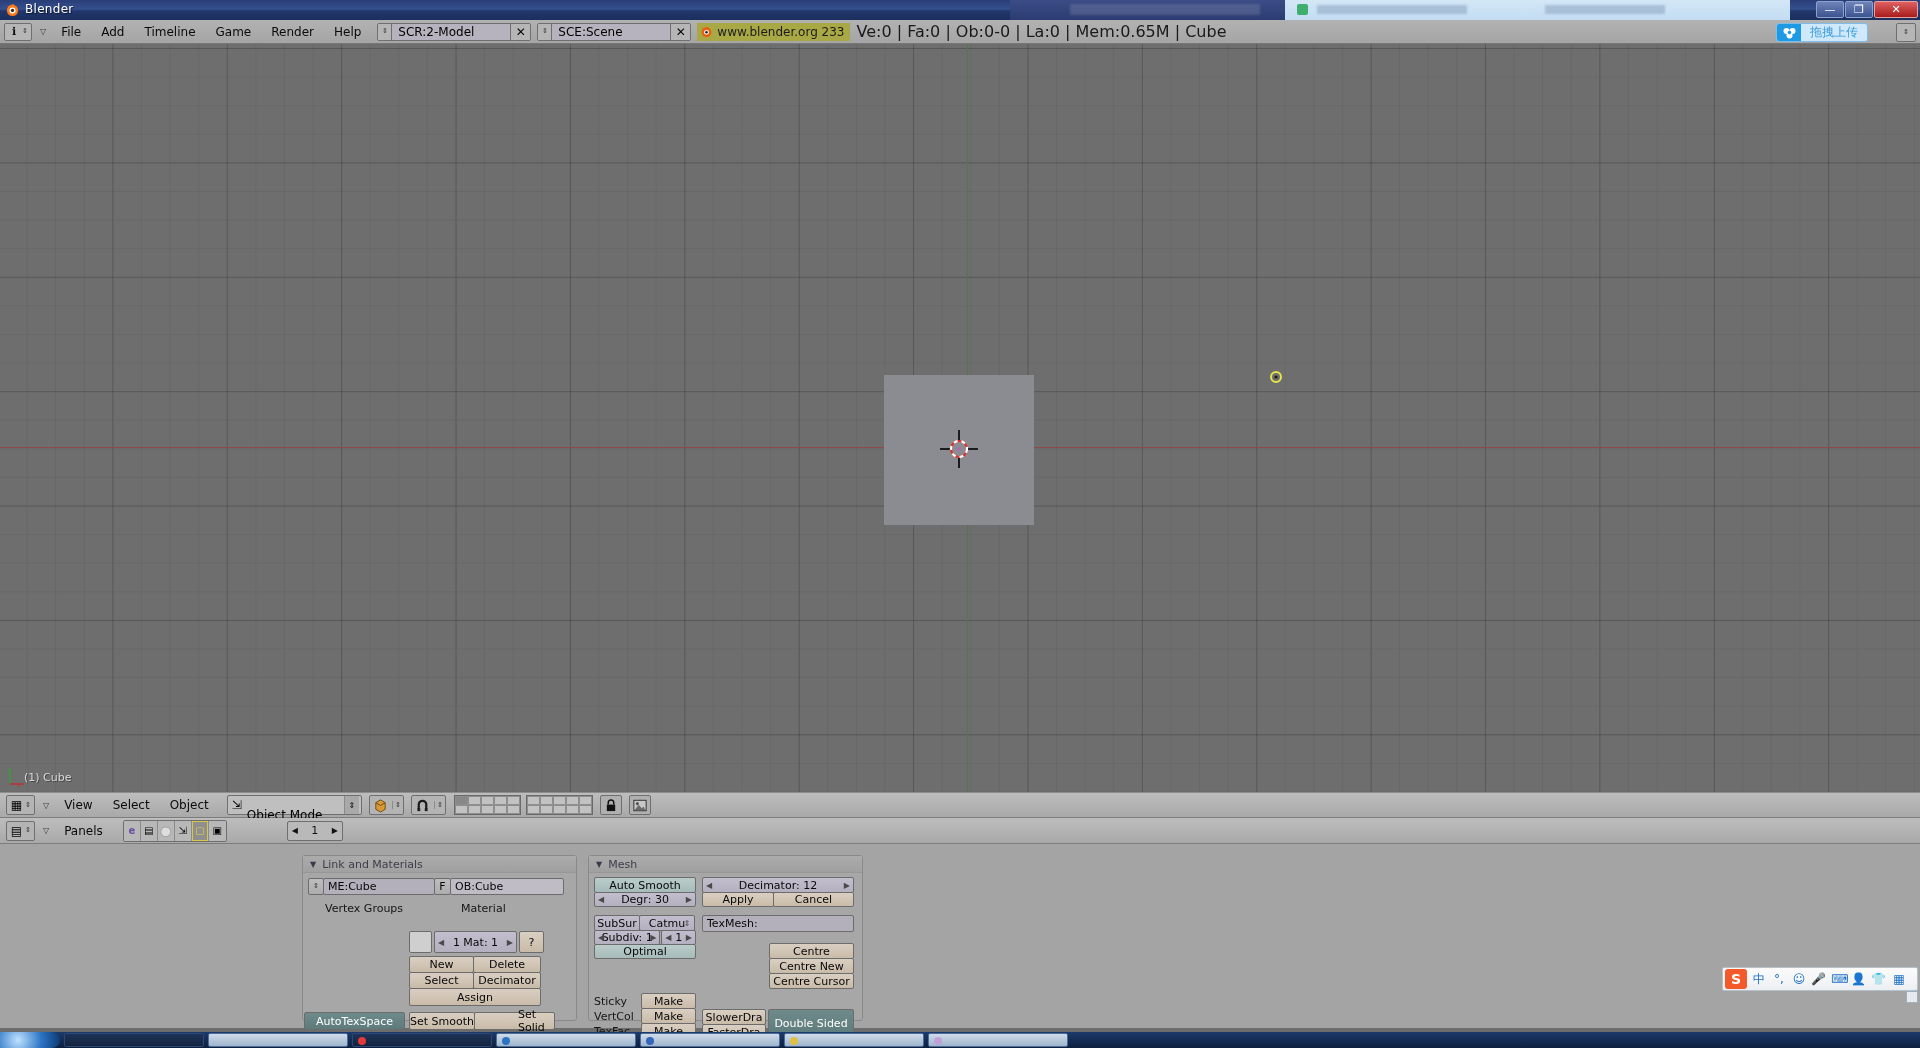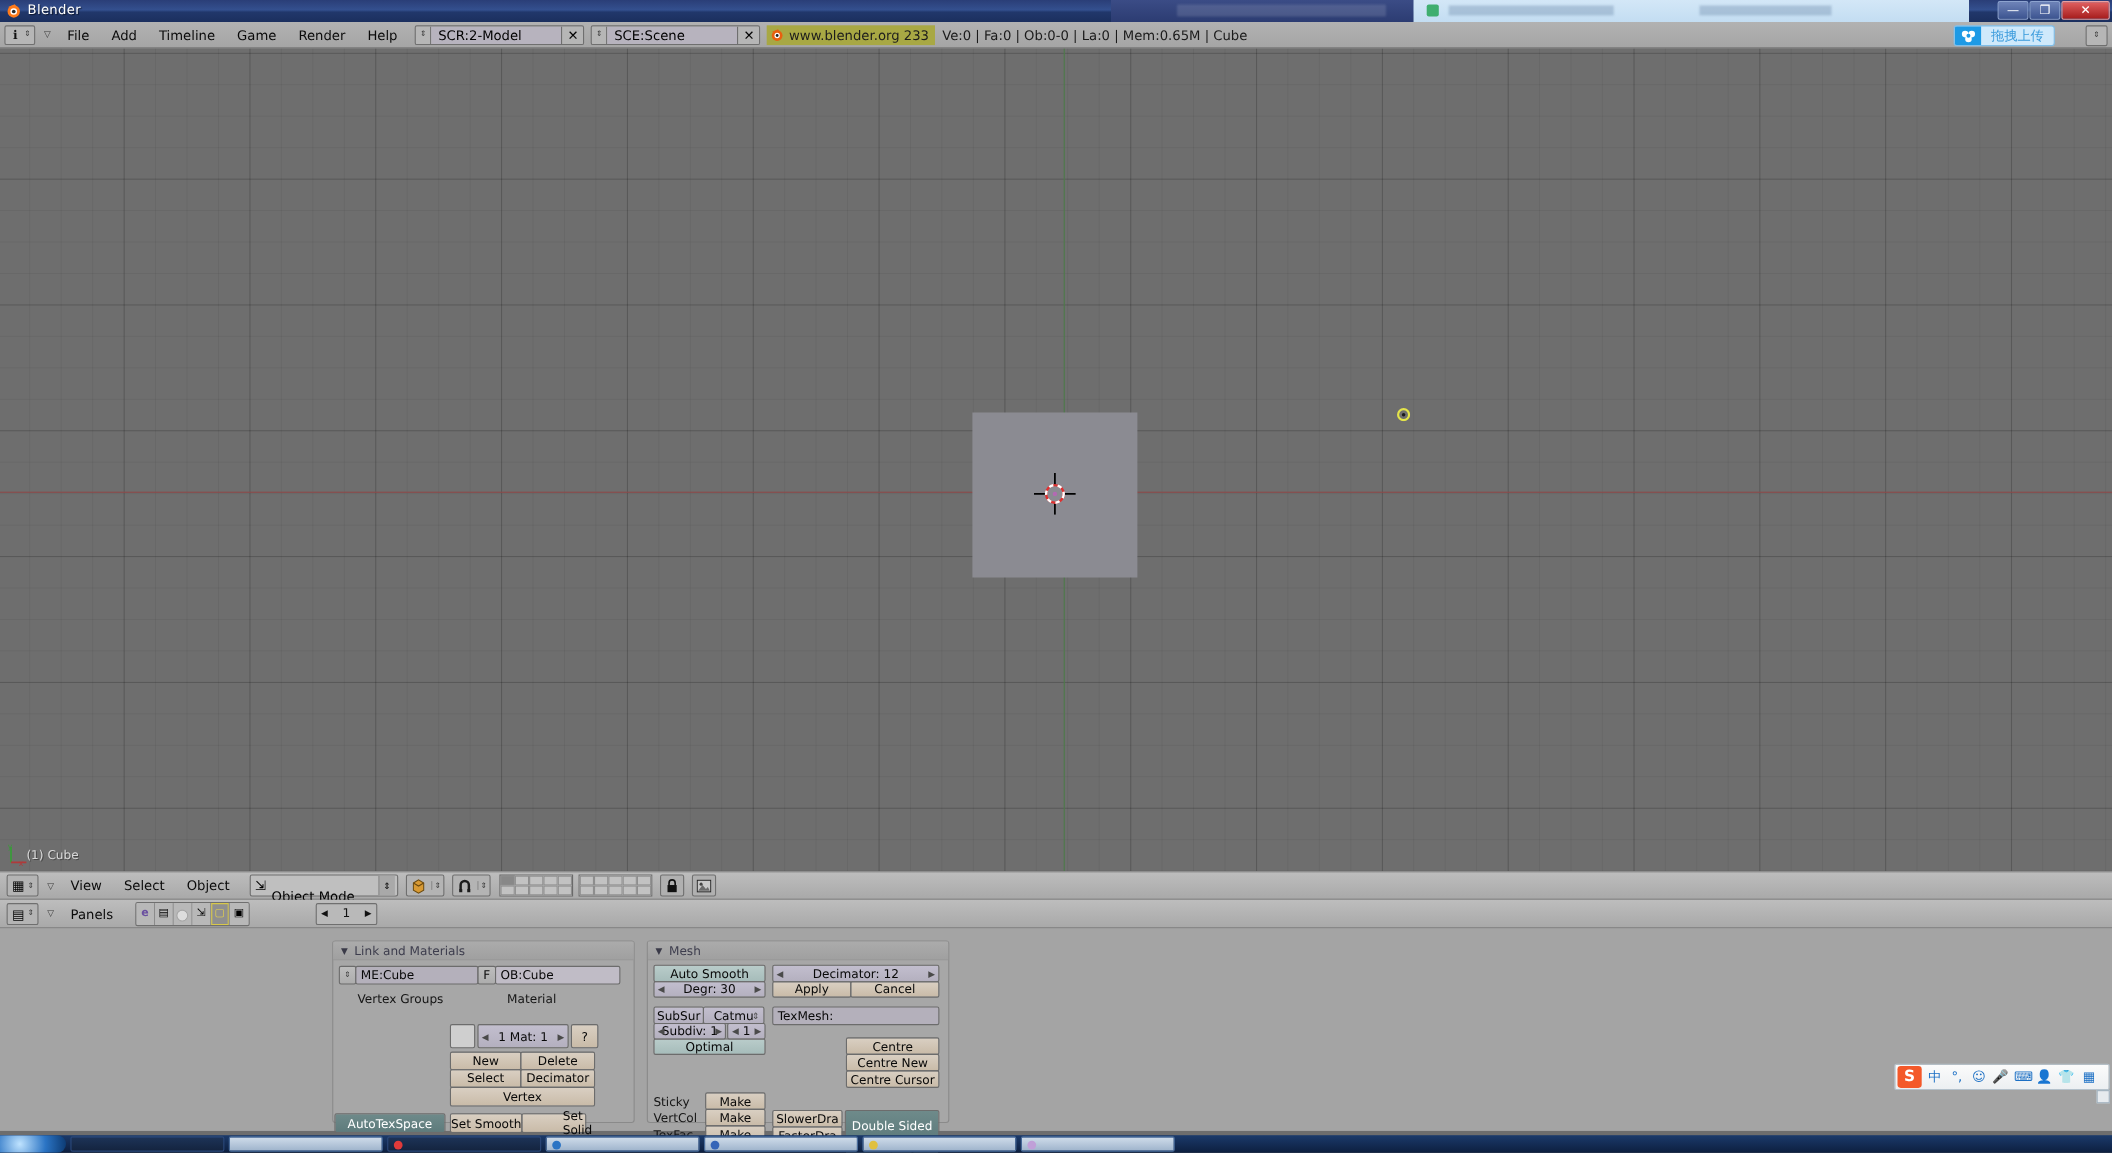--- a/index.html
+++ b/index.html
@@ -54,21 +54,21 @@
     border:1px solid #6f6f6f; border-radius:2px; overflow:hidden; }
   .id-field .sel{ width:14px; height:100%; background:#b6b6b6; display:flex;
     align-items:center; justify-content:center; border-right:1px solid #6f6f6f; }
   .id-field .txt{ background:#b7b3be; height:100%; display:flex; align-items:center;
     padding:0 6px; font-size:12px; color:#000; min-width:118px; }
   .id-field .xbtn{ width:20px; height:100%; background:#b6b6b6; display:flex;
     align-items:center; justify-content:center; font-weight:bold; font-size:12px;
     border-left:1px solid #6f6f6f; }
   #version-badge{ height:18px; background:#a8a844; display:flex; align-items:center;
     padding:0 5px 0 3px; margin-left:6px; font-size:12px; color:#1c1c1c; gap:4px; }
-  #stats-text{ margin-left:7px; font-size:12px; color:#1a1a1a; }
+  #stats-text{ margin-left:7px; font-size:16px; color:#1a1a1a; }
 
   #upload-chip{ position:absolute; right:52px; top:3px; height:19px; display:flex;
     align-items:center; background:#cfe9fb; border:1px solid #7fbde8; border-radius:3px;
     overflow:hidden; }
   #upload-chip .uicon{ width:24px; height:19px; background:#1e9ae5; display:flex;
     align-items:center; justify-content:center; }
   #upload-chip .ulabel{ padding:0 9px; font-size:12px; color:#3a9bdc; }
   #hdr-right-stepper{ position:absolute; right:4px; top:3px; width:20px; height:19px;
     background:#b6b6b6; border:1px solid #6f6f6f; border-radius:2px;
     display:flex; align-items:center; justify-content:center; }
@@ -455,27 +455,27 @@
 
         <div style="position:absolute; left:106px; top:83px; display:flex; height:17px;">
           <div class="bw" style="width:65px;">New</div>
           <div class="bw" style="width:68px; margin-left:-1px;">Delete</div>
         </div>
         <div style="position:absolute; left:106px; top:99px; display:flex; height:17px;">
           <div class="bw" style="width:65px;">Select</div>
           <div class="bw" style="width:68px; margin-left:-1px;">Decimator</div>
         </div>
         <div style="position:absolute; left:106px; top:115px; display:flex; height:18px;">
-          <div class="bw" style="width:132px;">Vertex</div>
+          <div class="bw" style="width:132px;">Assign</div>
         </div>
 
         <div style="position:absolute; left:1px; top:139px; display:flex; height:18px;">
           <div class="bw toggled" style="width:101px;">AutoTexSpace</div>
           <div class="bw" style="width:66px; margin-left:4px;">Set Smooth</div>
-          <div class="bw" style="width:59px; margin-left:-1px;padding-left:43px;">Set Solid</div>
+          <div class="bw" style="width:81px; margin-left:-1px;padding-left:43px;">Set Solid</div>
         </div>
       </div>
     </div>
 
     <div class="panel" style="left:588px; top:11px; width:275px; height:166px;">
       <div class="panel-head">
         <span class="tri">▼</span>
         <span>Mesh</span>
       </div>
       <div class="panel-body">

